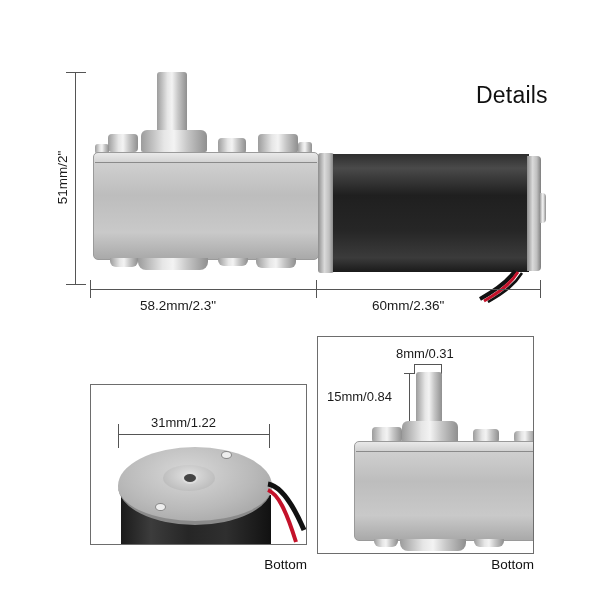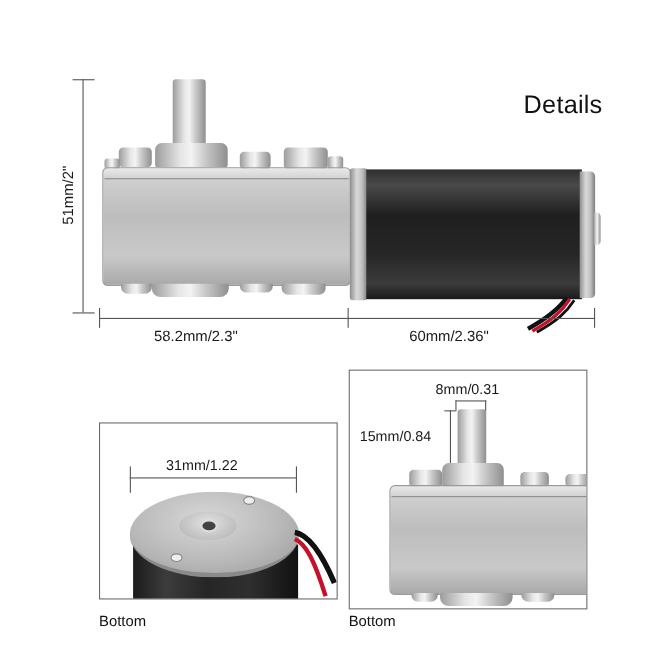--- a/index.html
+++ b/index.html
@@ -2,21 +2,21 @@
 <html><head>
 <meta charset="utf-8">
 <style>
   html, body { margin:0; padding:0; background:#ffffff; }
   body { width:600px; height:600px; position:relative; overflow:hidden; font-family:"Liberation Sans", sans-serif; color:#1a1a1a; }
   .abs { position:absolute; }
   .title { left:476px; top:58px; font-size:23px; color:#111; letter-spacing:0.2px;margin-top:24px; }
   .dimline { background:#555; }
   .label { font-size:13px; color:#1a1a1a; white-space:nowrap; }
   .panel { border:1.5px solid #6d6d6d; background:#fff; overflow:hidden; box-sizing:border-box;padding-left:20px; }
-  .caption { font-size:13.5px; color:#111; text-align:left; }
+  .caption { font-size:13.5px; color:#111; text-align:right; }
 
   
   .steel { background:linear-gradient(180deg,#e9e9e9 0%,#cfcfcf 10%,#bdbdbd 40%,#c9c9c9 75%,#a9a9a9 100%); }
   .steel-h { background:linear-gradient(90deg,#9c9c9c 0%,#e6e6e6 35%,#f3f3f3 50%,#c7c7c7 70%,#8f8f8f 100%); }
   .black-cyl { background:linear-gradient(180deg,#2e2e2e 0%,#4a4a4a 12%,#1f1f1f 35%,#262626 65%,#3b3b3b 88%,#1a1a1a 100%); }
   .black-cyl-v { background:linear-gradient(90deg,#1b1b1b 0%,#3c3c3c 20%,#262626 45%,#2f2f2f 70%,#111 100%); }
   .ring { background:linear-gradient(90deg,#8d8d8d 0%,#dadada 40%,#bfbfbf 70%,#7d7d7d 100%); }
 </style>
 </head>
 <body>

